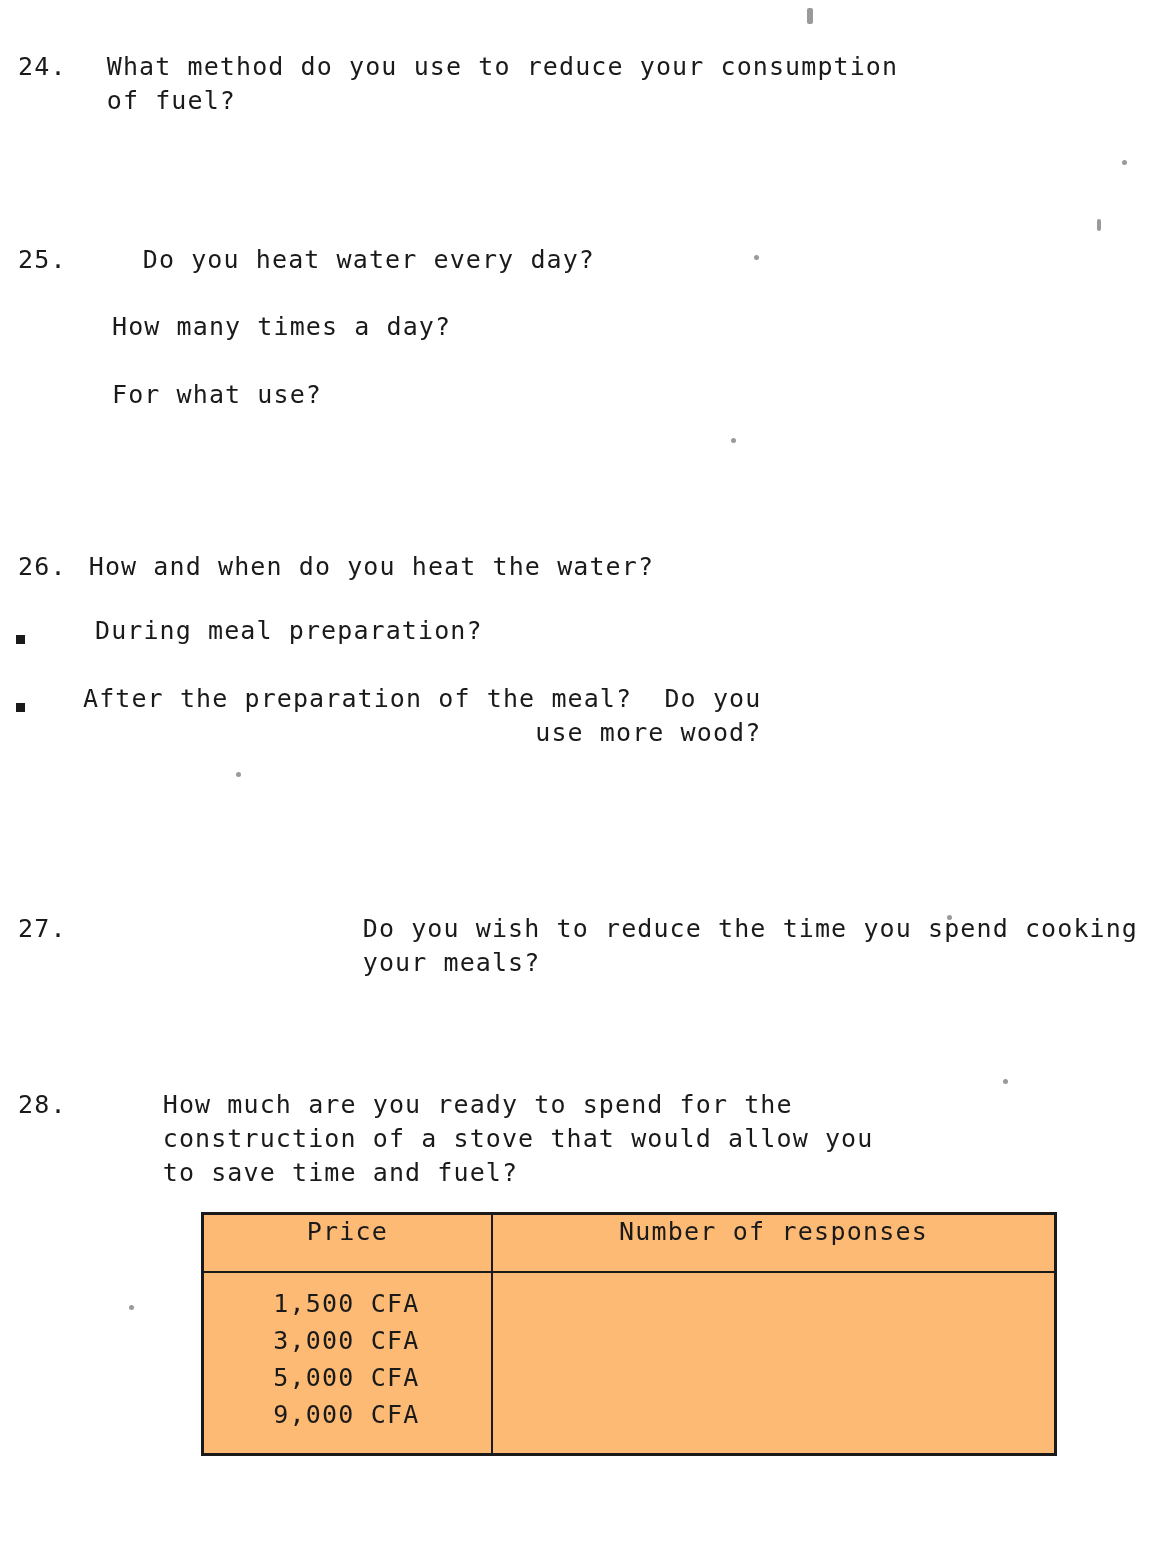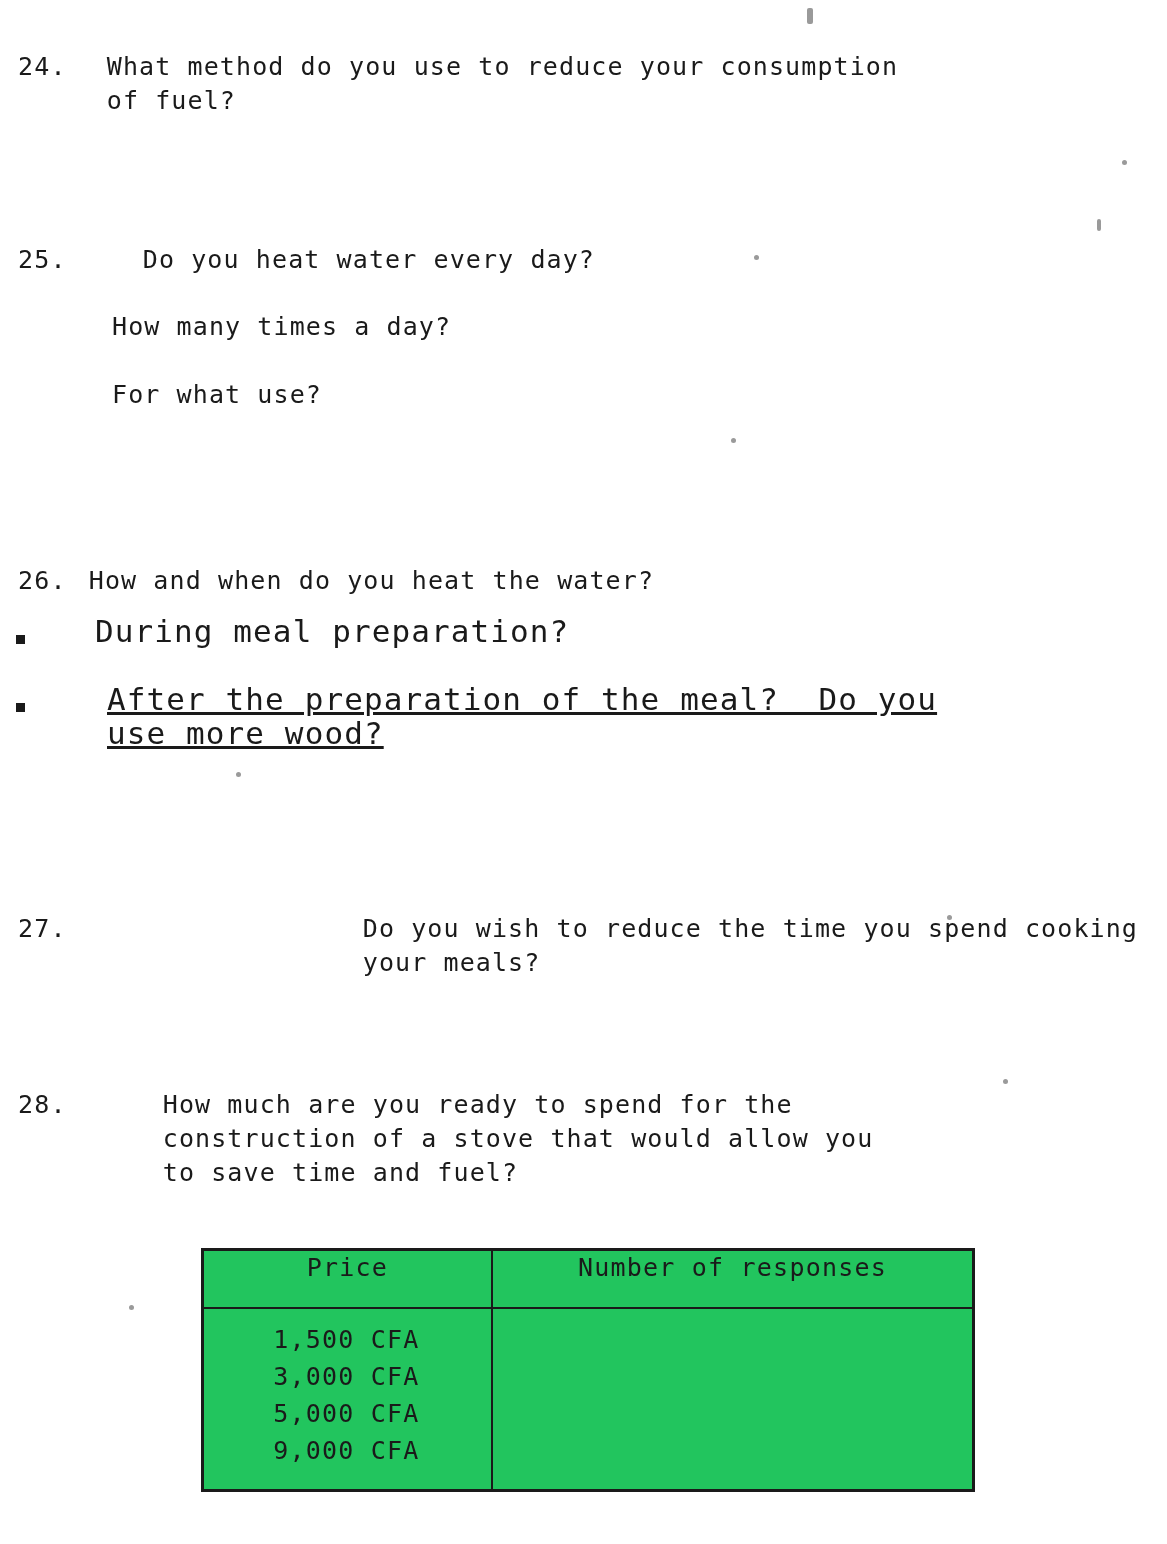--- a/index.html
+++ b/index.html
@@ -60,43 +60,43 @@
   .bullet-dot::before {
     content: "";
     position: absolute;
     left: 3px;
     top: 21px;
     width: 9px;
     height: 9px;
     background: #1a1a1a;
   }
   .bullet-text {
-    font-size: 31px;
+    font-size: 25px;
     line-height: 34px;
     letter-spacing: 1.1px;
     white-space: pre-wrap;
+    text-align: right;
   }
 
   
   .speck {
     position: absolute;
     background: #9a9a9a;
     border-radius: 50%;
   }
 
   
   .price-table {
     position: absolute;
     left: 201px;
     top: 1212px;
-    width: 774px;
+    width: 856px;
     border: 3px solid #1a1a1a;
     border-collapse: collapse;
-    background: #22c55e;
-    margin-top: 36px;
+    background: #fdba74;
   }
   .price-table td, .price-table th {
     border: 2px solid #1a1a1a;
     padding: 0;
     vertical-align: top;
   }
   .price-table th {
     font-weight: normal;
     font-size: 25px;
     line-height: 34px;
@@ -140,33 +140,33 @@
 of fuel?</span>
   </div>
 
   <div class="q" style="left:18px; top:243px; width:1120px;">
     <span class="q-num">25.</span>
     <span class="q-body" style="margin-left:76px;">Do you heat water every day?</span>
   </div>
   <div class="sub" style="left:112px; top:310px;">How many times a day?</div>
   <div class="sub" style="left:112px; top:378px;">For what use?</div>
 
-  <div class="q" style="left:18px; top:564px; width:1120px;">
+  <div class="q" style="left:18px; top:550px; width:1120px;">
     <span class="q-num">26.</span>
     <span class="q-body" style="margin-left:22px;">How and when do you heat the water?</span>
   </div>
 
   <div class="bullet-row" style="left:13px; top:614px; width:1120px;">
     <span class="bullet-dot"></span>
     <span class="bullet-text" style="margin-left:56px;">During meal preparation?</span>
   </div>
 
   <div class="bullet-row" style="left:13px; top:682px; width:1120px;">
     <span class="bullet-dot"></span>
-    <span class="bullet-text" style="margin-left:68px;text-decoration:underline;">After the preparation of the meal?  Do you
+    <span class="bullet-text" style="margin-left:44px;">After the preparation of the meal?  Do you
 use more wood?</span>
   </div>
 
   <div class="q" style="left:18px; top:912px; width:1120px;justify-content:space-between;">
     <span class="q-num">27.</span>
     <span class="q-body" style="margin-left:76px;">Do you wish to reduce the time you spend cooking
 your meals?</span>
   </div>
 
   <div class="q" style="left:18px; top:1088px; width:1120px;">

